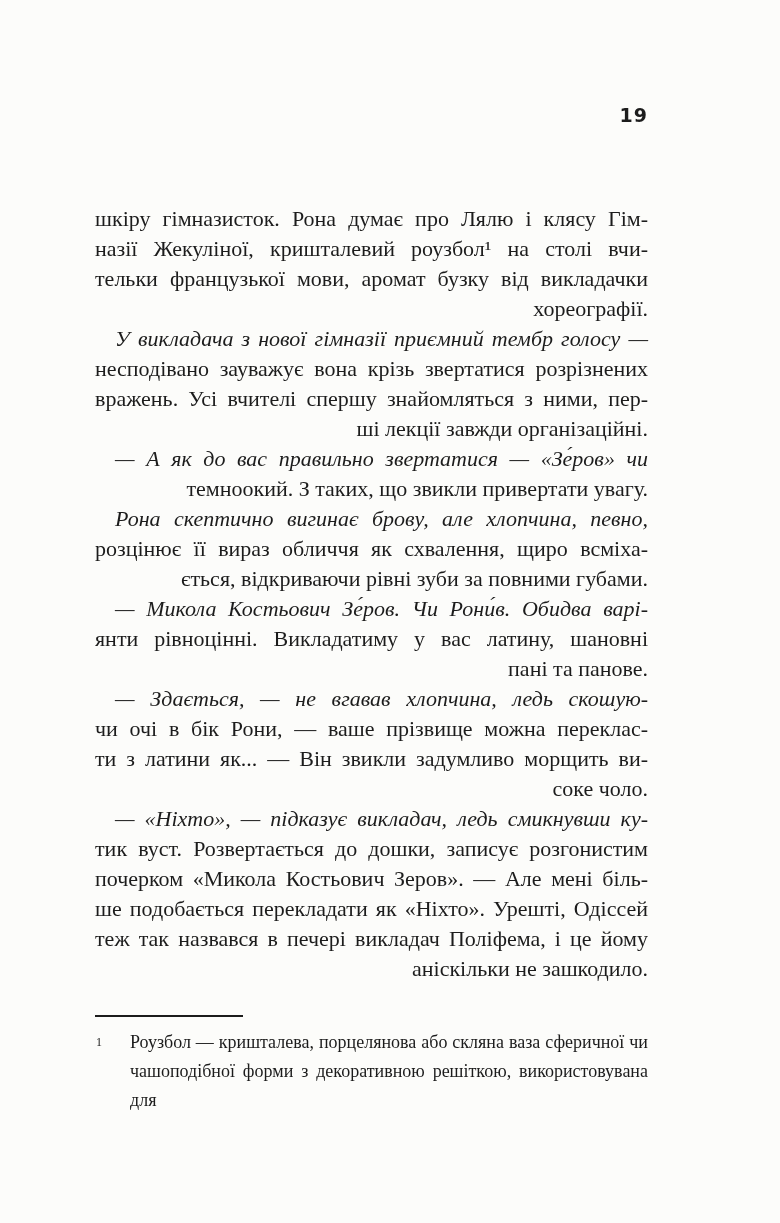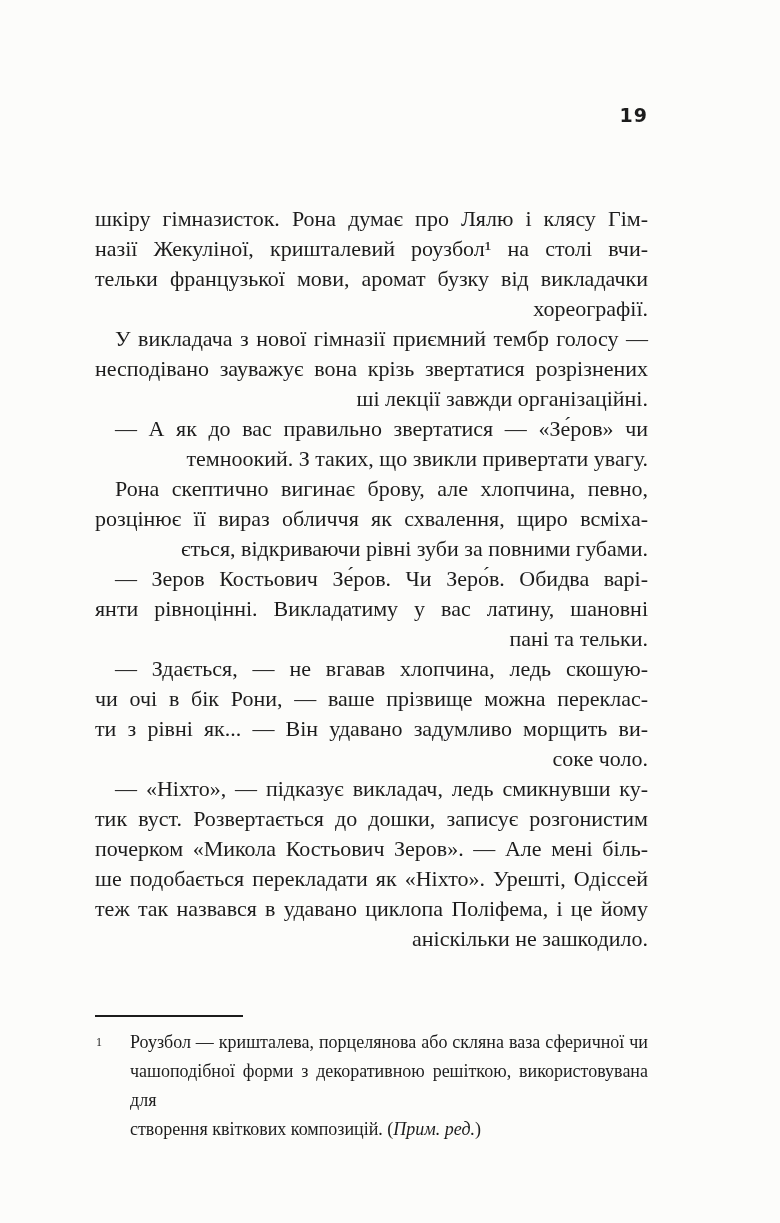--- a/index.html
+++ b/index.html
@@ -37,20 +37,21 @@
   }
   .line {
     text-align: right;
   }
   .line.j {
     text-align: justify;
     text-align-last: justify;
   }
   .line.indent {
     text-indent: 20px;
+    font-style: italic;
   }
   .footnote {
     position: absolute;
     left: 95px;
     top: 1015px;
     width: 553px;
     font-size: 18px;
     line-height: 29px;
   }
   .fn-sep {
@@ -85,46 +86,44 @@
 
   <div class="pagenum">19</div>
 
   <div class="textblock">
       <div class="line j">шкіру гімназисток. Рона думає про Лялю і клясу Гім-</div>
       <div class="line j">назії Жекуліної, кришталевий роузбол¹ на столі вчи-</div>
       <div class="line j">тельки французької мови, аромат бузку від викладачки</div>
       <div class="line">хореографії.</div>
       <div class="line j indent">У викладача з нової гімназії приємний тембр голосу —</div>
       <div class="line j">несподівано зауважує вона крізь звертатися розрізнених</div>
+      <div class="line j">вражень. Усі вчителі спершу знайомляться з ними, пер-</div>
       <div class="line">ші лекції завжди організаційні.</div>
       <div class="line j indent">— А як до вас правильно звертатися — «Зе́ров» чи</div>
       <div class="line">темноокий. З таких, що звикли привертати увагу.</div>
       <div class="line j indent">Рона скептично вигинає брову, але хлопчина, певно,</div>
       <div class="line j">розцінює її вираз обличчя як схвалення, щиро всміха-</div>
       <div class="line">ється, відкриваючи рівні зуби за повними губами.</div>
-      <div class="line j indent">— Зеров Костьович Зе́ров. Чи Зеро́в. Обидва варі-</div>
+      <div class="line j indent">— Микола Костьович Зе́ров. Чи Рони́в. Обидва варі-</div>
       <div class="line j">янти рівноцінні. Викладатиму у вас латину, шановні</div>
-      <div class="line">пані та тельки.</div>
+      <div class="line">пані та панове.</div>
       <div class="line j indent">— Здається, — не вгавав хлопчина, ледь скошую-</div>
       <div class="line j">чи очі в бік Рони, — ваше прізвище можна переклас-</div>
-      <div class="line j">ти з рівні як... — Він удавано задумливо морщить ви-</div>
+      <div class="line j">ти з латини як... — Він звикли задумливо морщить ви-</div>
       <div class="line">соке чоло.</div>
       <div class="line j indent">— «Ніхто», — підказує викладач, ледь смикнувши ку-</div>
       <div class="line j">тик вуст. Розвертається до дошки, записує розгонистим</div>
       <div class="line j">почерком «Микола Костьович Зеров». — Але мені біль-</div>
       <div class="line j">ше подобається перекладати як «Ніхто». Урешті, Одіссей</div>
-      <div class="line j">теж так назвався в удавано циклопа Поліфема, і це йому</div>
+      <div class="line j">теж так назвався в печері викладач Поліфема, і це йому</div>
       <div class="line">аніскільки не зашкодило.</div>
     </div>
 
   <div class="footnote">
     <div class="fn-sep"></div>
     <div class="fn-body">
       <span class="fn-marker">1</span>
       <div class="fn-line j">Роузбол — кришталева, порцелянова або скляна ваза сферичної чи</div>
       <div class="fn-line j">чашоподібної форми з декоративною решіткою, використовувана для</div>
-      <div class="fn-line">
-        <span>створення квіткових композицій. (</span><span class="fn-italic">Прим. ред.</span><span>)</span>
-      </div>
     </div>
   </div>
 
 </div>
 
 </body></html>

